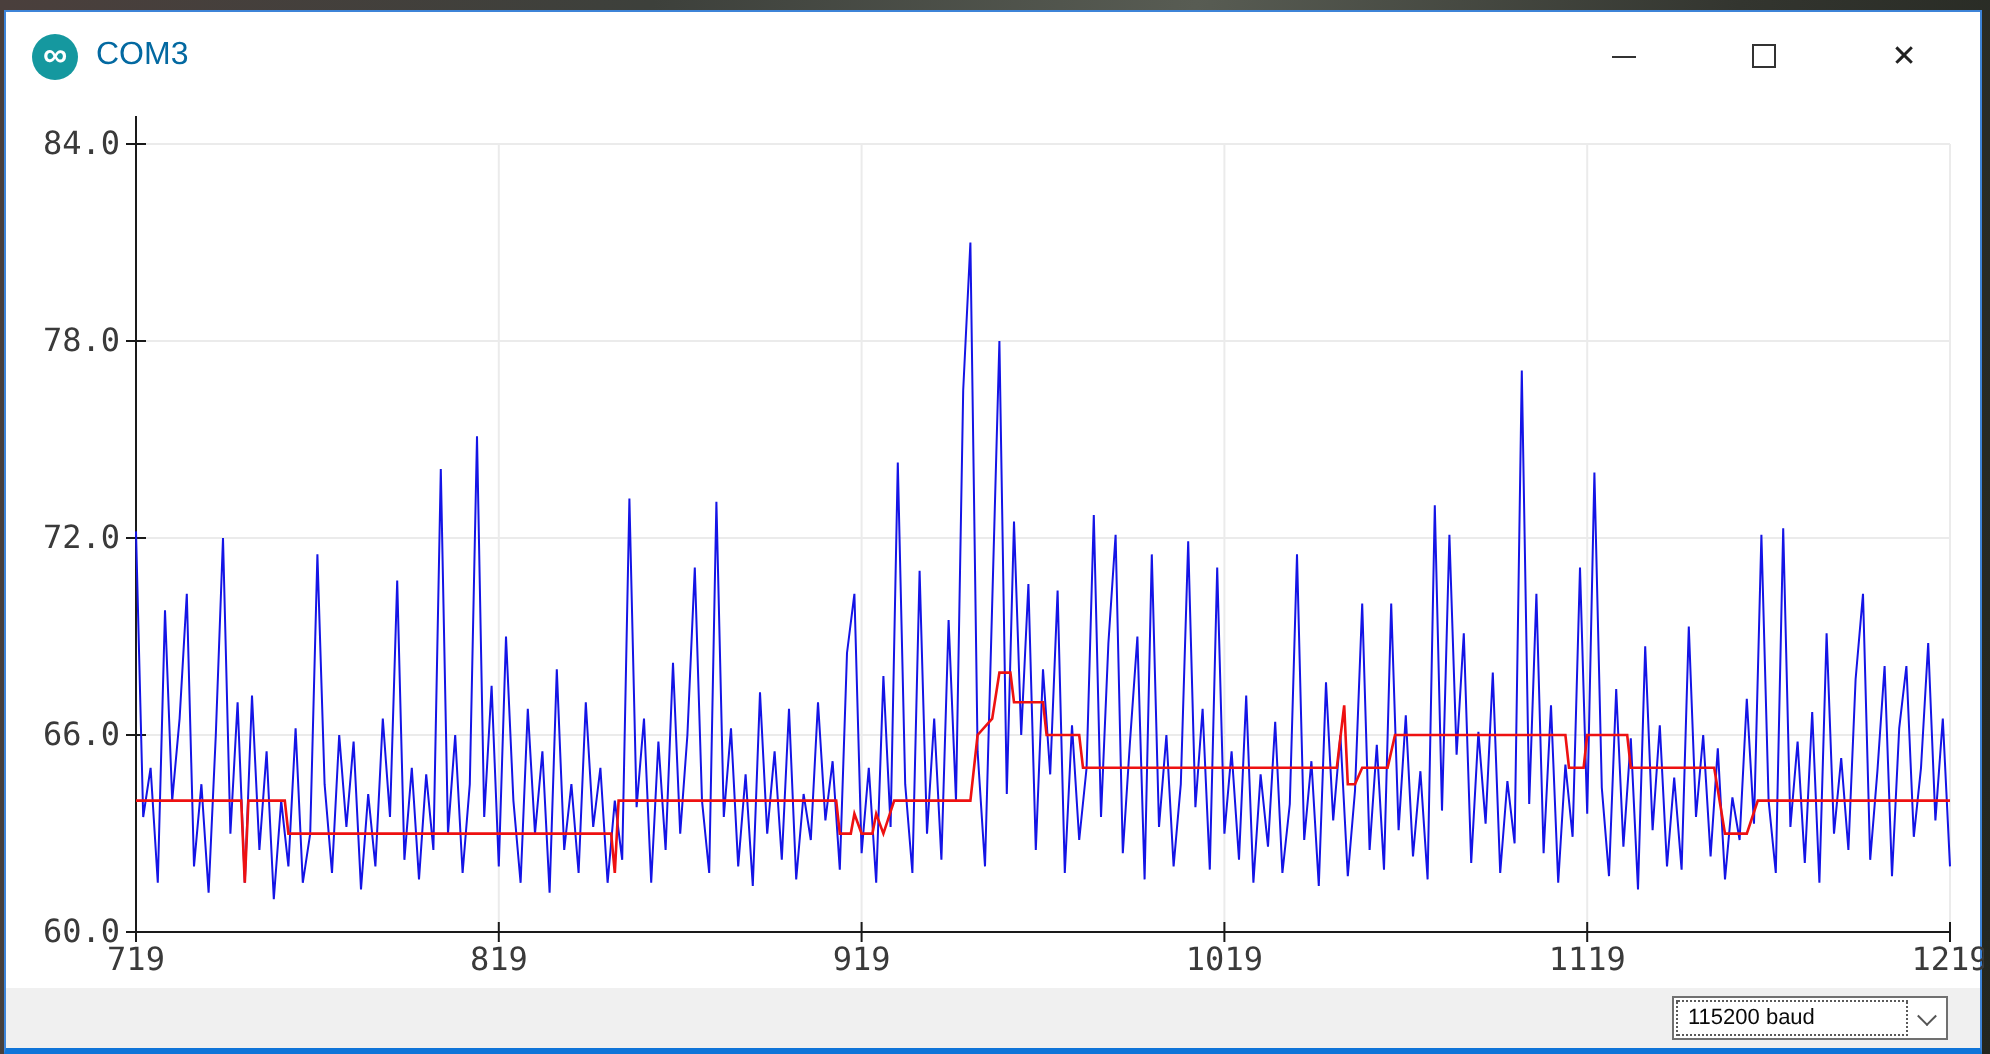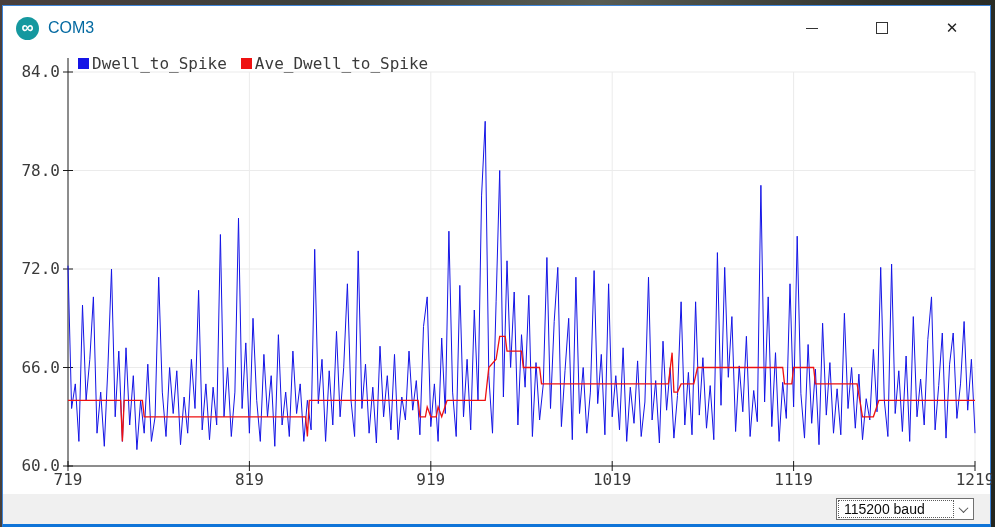--- a/index.html
+++ b/index.html
@@ -103,21 +103,21 @@
   }
   .baud-focus {
     position: absolute;
     left: 2px; top: 2px; right: 20px; bottom: 2px;
     outline: 1px dotted #5a5a5a;
     pointer-events: none;
   }
   .baud-text {
     flex: 1;
     padding-left: 7px;
-    font-size: 14px;
+    font-size: 11px;
     color: #0a0a0a;
   }
   .chev-box {
     width: 20px; height: 100%;
     display: flex; align-items: center; justify-content: center;
   }
   .chev {
     display: block;
     width: 7px; height: 7px;
     border-right: 1px solid #555;
@@ -142,30 +142,20 @@
       <div class="ctl">
           <span class="glyph-max"></span>
         </div>
       <div class="ctl">
           <span class="glyph-close">✕</span>
         </div>
     </div>
   </div>
 
   <div class="content">
-    <div class="legend">
-      <div class="legend-item">
-        <span class="swatch" style="background: rgb(20, 20, 230);"></span>
-        <span>Dwell_to_Spike</span>
-      </div>
-      <div class="legend-item">
-        <span class="swatch" style="background: rgb(238, 17, 17);"></span>
-        <span>Ave_Dwell_to_Spike</span>
-      </div>
-    </div>
     <svg id="chart" width="989" height="443" viewBox="0 0 989 443">
         <line x1="65" y1="317.5" x2="972" y2="317.5" stroke="#ebebeb" stroke-width="1"></line>
         <line x1="65" y1="219" x2="972" y2="219" stroke="#ebebeb" stroke-width="1"></line>
         <line x1="65" y1="120.5" x2="972" y2="120.5" stroke="#ebebeb" stroke-width="1"></line>
         <line x1="65" y1="22" x2="972" y2="22" stroke="#ebebeb" stroke-width="1"></line>
         <line x1="246.4" y1="22" x2="246.4" y2="416" stroke="#ebebeb" stroke-width="1"></line>
         <line x1="427.8" y1="22" x2="427.8" y2="416" stroke="#ebebeb" stroke-width="1"></line>
         <line x1="609.2" y1="22" x2="609.2" y2="416" stroke="#ebebeb" stroke-width="1"></line>
         <line x1="790.6" y1="22" x2="790.6" y2="416" stroke="#ebebeb" stroke-width="1"></line>
         <line x1="972" y1="22" x2="972" y2="416" stroke="#ebebeb" stroke-width="1"></line>

